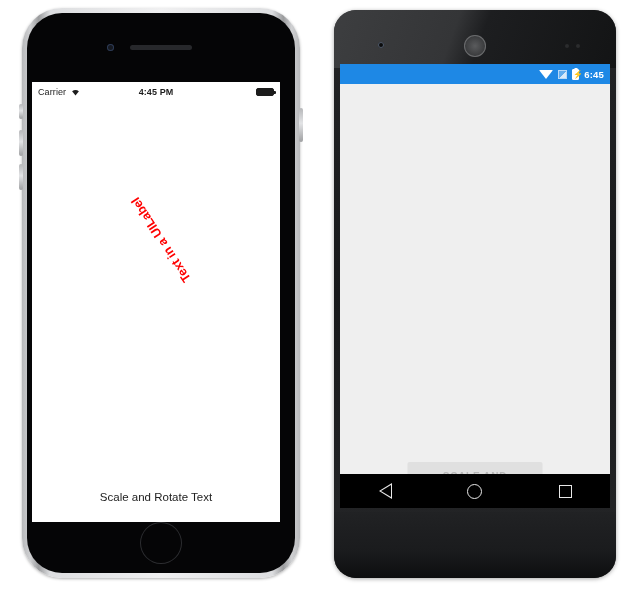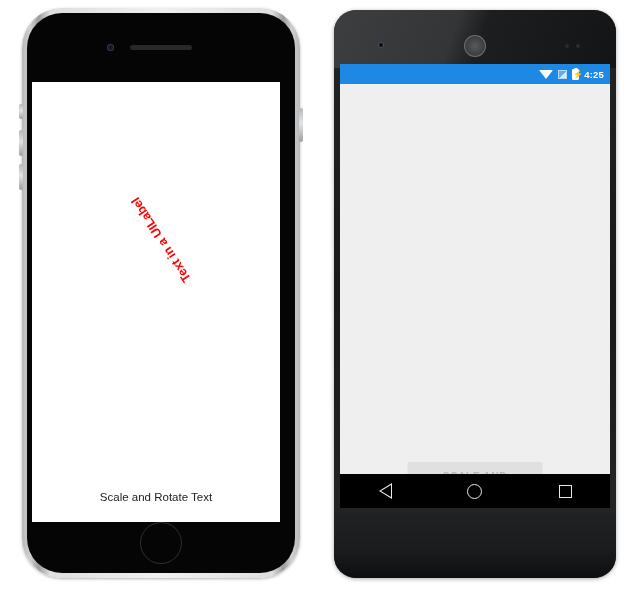--- a/index.html
+++ b/index.html
@@ -401,20 +401,34 @@
     <div class="btn-side iphone-vol-up"></div>
     <div class="btn-side iphone-vol-down"></div>
     <div class="btn-side iphone-power"></div>
 
     <div class="iphone-camera"></div>
     <div class="iphone-speaker"></div>
     <div class="iphone-home"></div>
 
     <div class="iphone-screen">
 
+      <div class="ios-status">
+        <div class="ios-status-left">
+          <span class="ios-carrier">Carrier</span>
+          <span>
+            <svg width="11" height="9" viewBox="0 0 11 9">
+              <path d="M5.5 8.4 L2.1 4.3 A5.4 5.4 0 0 1 8.9 4.3 Z" fill="#1c1c1c"></path>
+            </svg>
+          </span>
+        </div>
+        <div class="ios-time">4:45 PM</div>
+        <div class="ios-status-right">
+          <span class="ios-battery"></span>
+        </div>
+      </div>
 
       <div class="ios-rotated-label">Text in a UILabel</div>
 
       <div class="ios-bottom-text">Scale and Rotate Text</div>
 
     </div>
   </div>
 
   <div class="android">
     <div class="android-frame"></div>
@@ -427,21 +441,21 @@
       <i></i>
       <i></i>
     </div>
 
     <div class="android-screen">
 
       <div class="and-status">
         <span class="and-wifi"></span>
         <span class="and-signal"></span>
         <span class="and-batt">⚡</span>
-        <span class="and-time">4:25</span>
+        <span class="and-time">6:45</span>
       </div>
 
       <button class="and-button">SCALE AND ROTATE TEXT</button>
 
       <div class="and-navbar">
         <span class="nav-back"></span>
         <span class="nav-home"></span>
         <span class="nav-recent"></span>
       </div>
 

